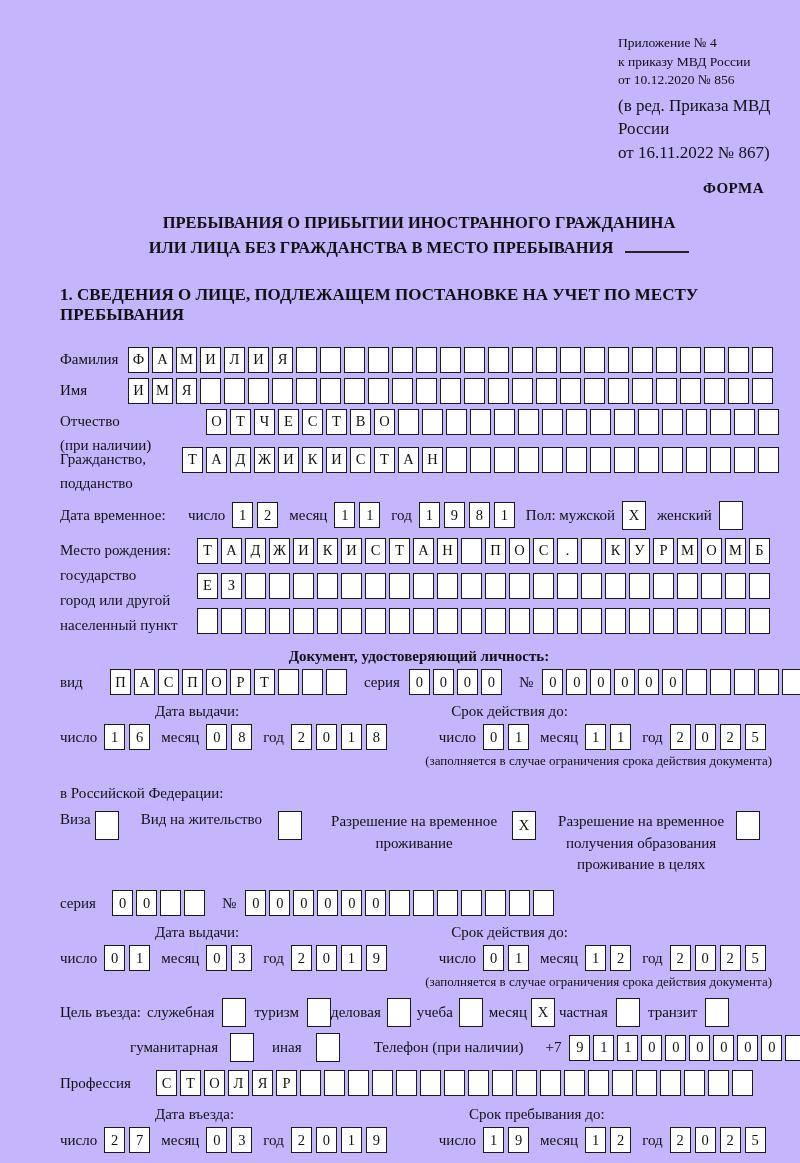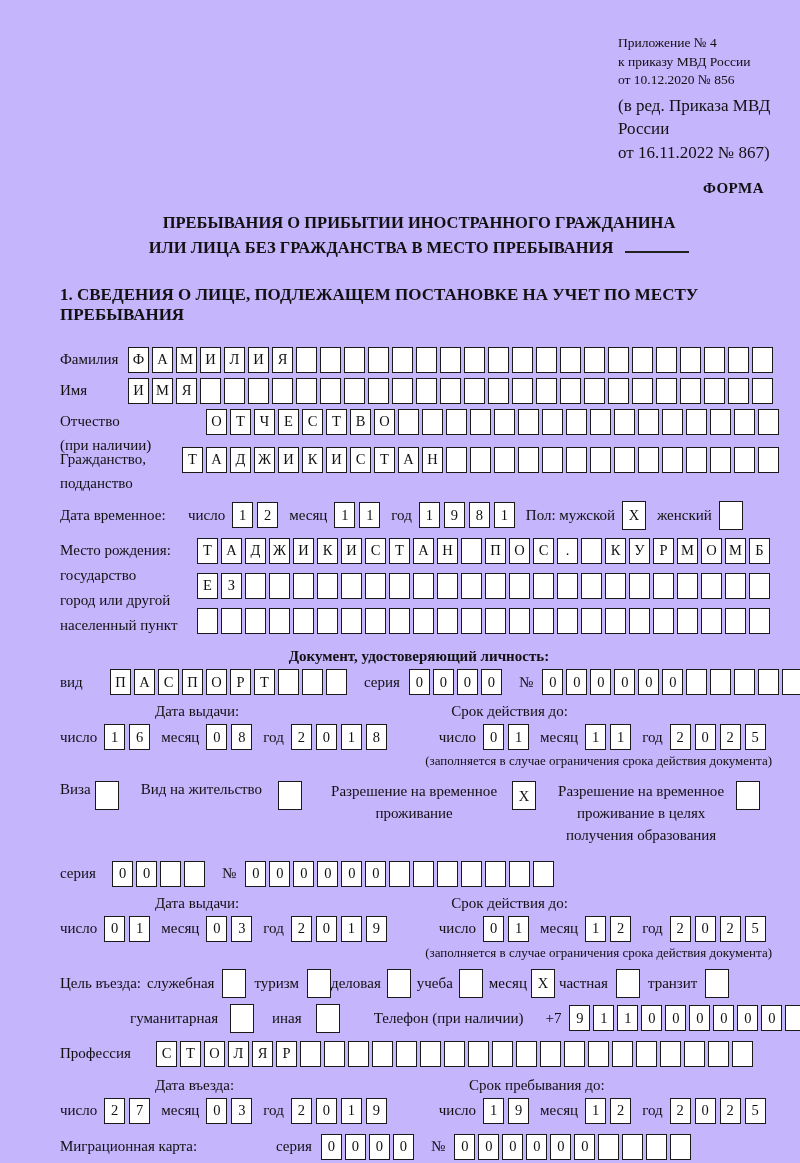--- a/index.html
+++ b/index.html
@@ -388,42 +388,43 @@
     <div class="cells dcells">
         <span class="cell">2</span>
         <span class="cell">0</span>
         <span class="cell">2</span>
         <span class="cell">5</span>
       </div>
   </div>
   <div class="note">(заполняется в случае ограничения срока действия документа)</div>
 
   <div class="intro">
+    <div>в Российской Федерации:</div>
   </div>
 
   <div class="frow top mt4">
     <span class="flabel">Виза</span>
     <div class="cells checkbox" style="margin-left:4px">
         <span class="cell"></span>
       </div>
     <span class="flabel" style="margin-left:22px">Вид на жительство</span>
     <div class="cells checkbox" style="margin-left:16px">
         <span class="cell"></span>
       </div>
     <div class="ctr" style="margin-left:20px;width:184px">
       <div>Разрешение на временное</div>
       <div>проживание</div>
     </div>
     <div class="cells checkbox" style="margin-left:6px">
         <span class="cell">X</span>
       </div>
     <div class="ctr" style="margin-left:14px;width:182px">
       <div>Разрешение на временное</div>
+      <div>получения образования</div>
       <div>проживание в целях</div>
-      <div>получения образования</div>
     </div>
     <div class="cells checkbox" style="margin-left:4px">
         <span class="cell"></span>
       </div>
   </div>
 
   <div class="frow mt14">
     <span class="flabel" style="width:52px">серия</span>
     <div class="cells">
         <span class="cell">0</span>

